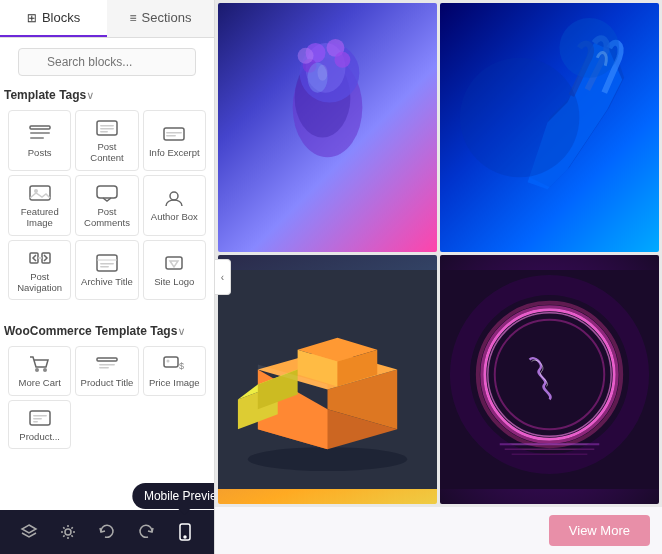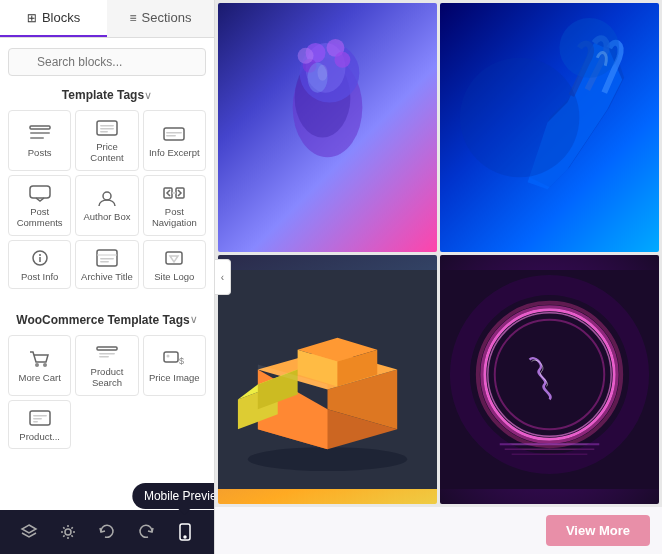--- a/index.html
+++ b/index.html
@@ -49,21 +49,21 @@
       background: #fff;
       color: #333;
       border-bottom: 2px solid #6d28d9;
     }
     .tab-icon {
       font-size: 12px;
     }
 
     
     .search-container {
-      padding: 10px 8px 6px;
+      padding: 10px 18px 6px;
     }
     .search-input {
       width: 100%;
       padding: 6px 10px 6px 28px;
       border: 1px solid #ddd;
       border-radius: 4px;
       font-size: 12px;
       background: #fafafa;
       color: #555;
       position: relative;
@@ -79,22 +79,22 @@
       transform: translateY(-50%);
       font-size: 11px;
       color: #999;
       pointer-events: none;
     }
 
     
     .section-heading {
       display: flex;
       align-items: center;
-      justify-content: center;
-      padding: 6px 10px 4px;
+      justify-content: flex-start;
+      padding: 6px 4px 4px;
     }
     .section-heading-text {
       font-size: 12px;
       font-weight: 600;
       color: #333;
     }
     .chevron {
       font-size: 11px;
       color: #888;
       cursor: pointer;
@@ -246,21 +246,21 @@
       padding: 8px 12px;
       background: #f8f7fa;
     }
     .view-more-btn {
       background: #e88fa8;
       color: #fff;
       border: none;
       padding: 8px 20px;
       border-radius: 4px;
       font-size: 13px;
-      font-weight: 700;
+      font-weight: 400;
       cursor: pointer;
     }
 
     
     .img-blue-statue {
       background: linear-gradient(135deg, #1a1a6e 0%, #4444cc 30%, #8888ff 60%, #ff44aa 100%);
       width: 100%;
       height: 100%;
       position: relative;
     }
@@ -335,34 +335,44 @@
 
       <div class="block-item">
         <div class="block-item-icon">
           <svg width="22" height="18" viewBox="0 0 22 18">
               <rect x="1" y="2" width="20" height="14" rx="2" fill="none" stroke="#666" stroke-width="1.5"></rect>
               <rect x="4" y="6" width="14" height="1.5" rx="1" fill="#ccc"></rect>
               <rect x="4" y="9" width="14" height="1.5" rx="1" fill="#ccc"></rect>
               <rect x="4" y="12" width="8" height="1.5" rx="1" fill="#ccc"></rect>
             </svg>
         </div>
-        <span class="block-item-label">Price Content</span>
+        <span class="block-item-label">Post Content</span>
       </div>
 
       <div class="block-item">
         <div class="block-item-icon">
           <svg width="22" height="18" viewBox="0 0 22 18">
               <rect x="1" y="3" width="20" height="12" rx="2" fill="none" stroke="#666" stroke-width="1.5"></rect>
               <rect x="3" y="7" width="16" height="1.5" rx="1" fill="#ccc"></rect>
               <rect x="3" y="10" width="10" height="1.5" rx="1" fill="#ccc"></rect>
             </svg>
         </div>
         <span class="block-item-label">Info Excerpt</span>
       </div>
 
+      <div class="block-item">
+        <div class="block-item-icon">
+          <svg width="22" height="18" viewBox="0 0 22 18">
+              <rect x="1" y="2" width="20" height="14" rx="2" fill="none" stroke="#666" stroke-width="1.5"></rect>
+              <circle cx="7" cy="7" r="2" fill="#ccc"></circle>
+              <polyline points="1,14 7,9 13,13 17,10 21,14" fill="none" stroke="#ccc" stroke-width="1.5"></polyline>
+            </svg>
+        </div>
+        <span class="block-item-label">Featured Image</span>
+      </div>
 
       <div class="block-item">
         <div class="block-item-icon">
           <svg width="22" height="18" viewBox="0 0 22 18">
               <rect x="1" y="2" width="20" height="12" rx="3" fill="none" stroke="#666" stroke-width="1.5"></rect>
               <polyline points="7,14 11,17 15,14" fill="none" stroke="#666" stroke-width="1.5"></polyline>
             </svg>
         </div>
         <span class="block-item-label">Post Comments</span>
       </div>
@@ -383,30 +393,20 @@
               <rect x="1" y="4" width="8" height="10" rx="1" fill="none" stroke="#666" stroke-width="1.5"></rect>
               <rect x="13" y="4" width="8" height="10" rx="1" fill="none" stroke="#666" stroke-width="1.5"></rect>
               <line x1="9" y1="9" x2="13" y2="9" stroke="#ccc" stroke-width="1.5"></line>
               <polyline points="7,6 4,9 7,12" fill="none" stroke="#666" stroke-width="1.5"></polyline>
               <polyline points="15,6 18,9 15,12" fill="none" stroke="#666" stroke-width="1.5"></polyline>
             </svg>
         </div>
         <span class="block-item-label">Post Navigation</span>
       </div>
 
-      <div class="block-item">
-        <div class="block-item-icon">
-          <svg width="22" height="18" viewBox="0 0 22 18">
-              <circle cx="11" cy="9" r="7" fill="none" stroke="#666" stroke-width="1.5"></circle>
-              <line x1="11" y1="8" x2="11" y2="13" stroke="#666" stroke-width="1.5"></line>
-              <circle cx="11" cy="6" r="1" fill="#666"></circle>
-            </svg>
-        </div>
-        <span class="block-item-label">Post Info</span>
-      </div>
 
       <div class="block-item">
         <div class="block-item-icon">
           <svg width="22" height="18" viewBox="0 0 22 18">
               <rect x="1" y="1" width="20" height="16" rx="2" fill="none" stroke="#666" stroke-width="1.5"></rect>
               <rect x="1" y="6" width="20" height="0" stroke="#666" stroke-width="1.5"></rect>
               <line x1="1" y1="6" x2="21" y2="6" stroke="#ccc" stroke-width="1"></line>
               <rect x="4" y="9" width="14" height="1.5" rx="1" fill="#ccc"></rect>
               <rect x="4" y="12" width="9" height="1.5" rx="1" fill="#ccc"></rect>
             </svg>
@@ -445,21 +445,21 @@
         </div>
 
         <div class="block-item">
           <div class="block-item-icon">
             <svg width="22" height="18" viewBox="0 0 22 18">
                 <rect x="1" y="3" width="20" height="3" rx="1" fill="none" stroke="#666" stroke-width="1.5"></rect>
                 <rect x="3" y="9" width="16" height="1.5" rx="1" fill="#ccc"></rect>
                 <rect x="3" y="12" width="10" height="1.5" rx="1" fill="#ccc"></rect>
               </svg>
           </div>
-          <span class="block-item-label">Product Search</span>
+          <span class="block-item-label">Product Title</span>
         </div>
 
         <div class="block-item">
           <div class="block-item-icon">
             <svg width="22" height="18" viewBox="0 0 22 18">
                 <rect x="1" y="2" width="14" height="10" rx="2" fill="none" stroke="#666" stroke-width="1.5"></rect>
                 <circle cx="5" cy="6" r="1.5" fill="#ccc"></circle>
                 <text x="16" y="14" font-size="9" fill="#888">$</text>
               </svg>
           </div>

